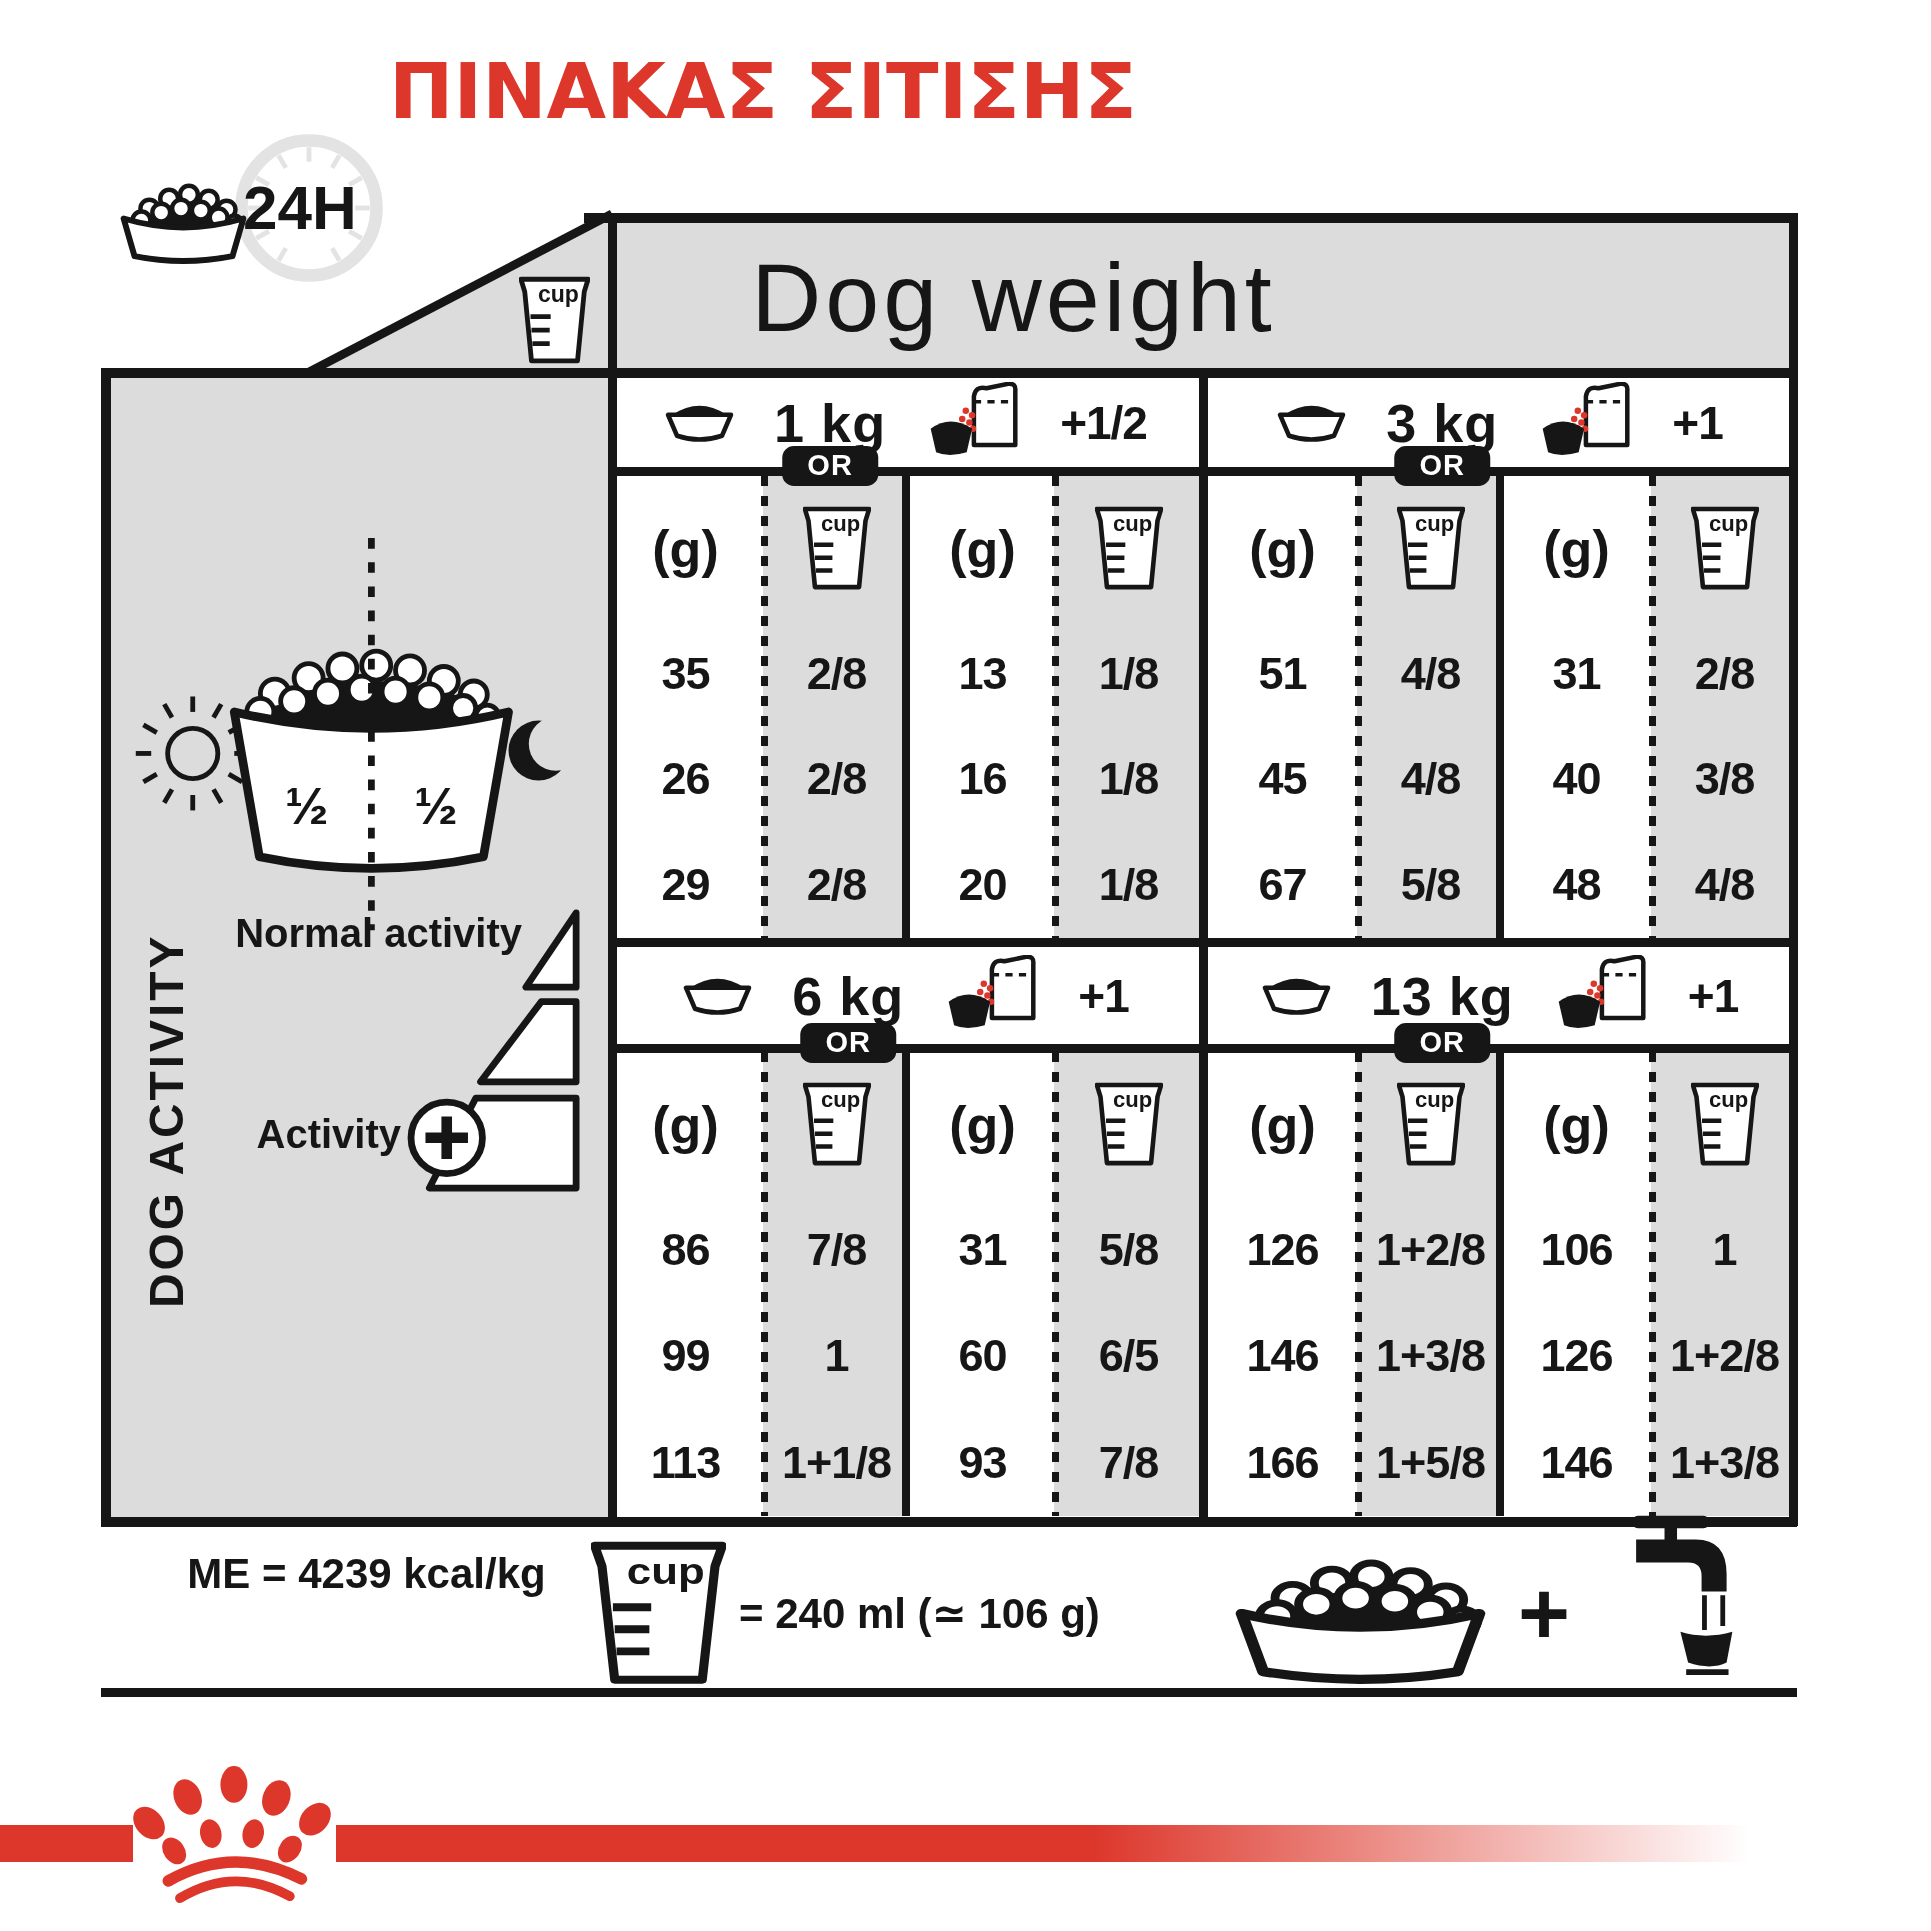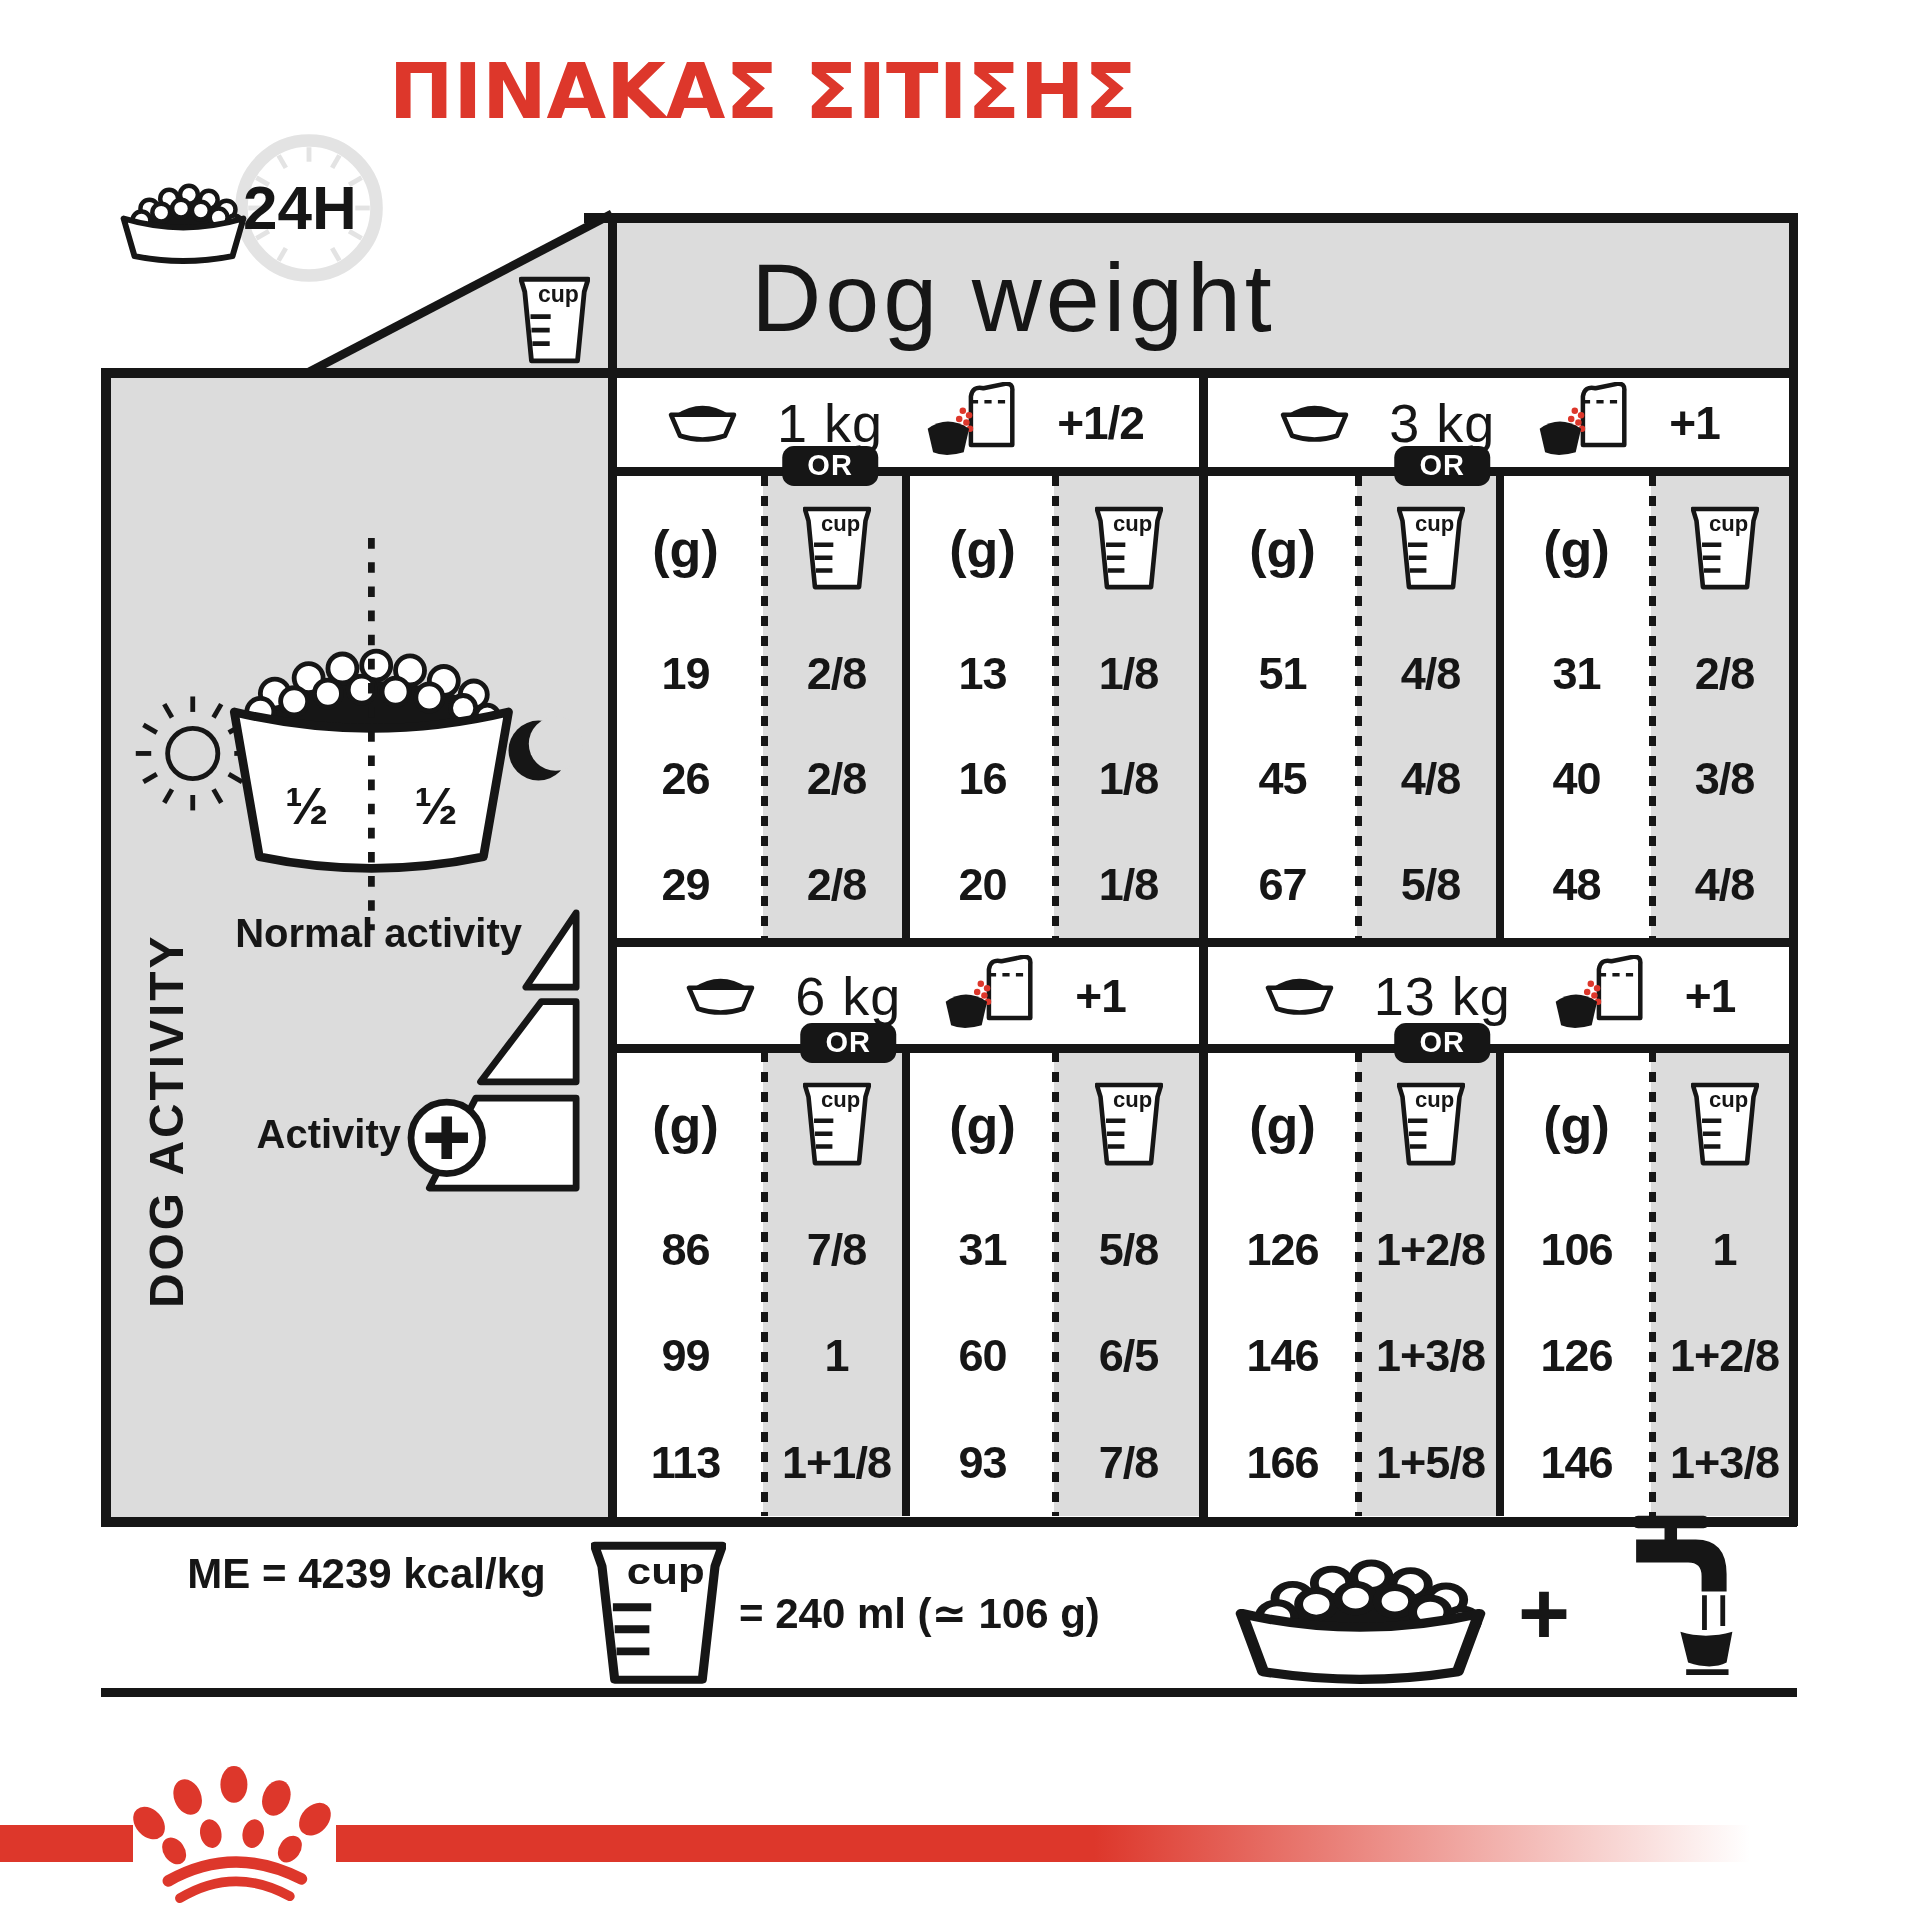--- a/index.html
+++ b/index.html
@@ -13,21 +13,21 @@
   .title{left:290px;top:39px;width:946px;text-align:center;font-size:77px;font-weight:700;
          letter-spacing:0px;color:#dd372b;font-family:"DejaVu Sans","Liberation Sans",sans-serif;margin-top:8px;}
   .h24{left:243px;top:172px;font-size:62px;font-weight:800;z-index:4;}
   .dogweight{left:637px;top:230px;width:753px;height:135px;display:flex;align-items:center;justify-content:center;
              font-size:97px;font-weight:500;letter-spacing:3.9px;z-index:2;}
   .vtext{left:135px;top:890px;height:462px;width:62px;writing-mode:vertical-rl;transform:rotate(180deg);
          font-size:48px;font-weight:800;letter-spacing:2.9px;display:flex;align-items:center;justify-content:center;}
   .sidelabel{font-size:40px;font-weight:700;text-align:right;}
   .kgcell{position:absolute;display:flex;align-items:center;justify-content:center;gap:37px;z-index:3;}
   .kgwrap{position:relative;}
-  .kgtext{font-size:54px;font-weight:400;letter-spacing:1px;}
+  .kgtext{font-size:54px;font-weight:700;letter-spacing:1px;}
   .orbadge{position:absolute;left:50%;transform:translateX(-50%);background:#161616;color:#fff;
            font-size:29px;font-weight:800;padding:3.9px 25px;border-radius:11.6px;letter-spacing:1px;z-index:5;}
   .plusadd{font-size:46px;font-weight:800;letter-spacing:-1px;}
   .col{position:absolute;width:145px;display:grid;grid-template-rows:145px 1fr 1fr 1fr;
        justify-items:center;align-items:center;z-index:3;}
   .ghead{font-size:52px;font-weight:700;}
   .val{font-size:45px;font-weight:700;letter-spacing:-1px;white-space:nowrap;}
   .footertext{font-size:42px;font-weight:800;white-space:nowrap;}
   .bigplus{font-size:89px;font-weight:900;}
   .redband{position:absolute;height:37px;top:1825px;}
@@ -283,21 +283,21 @@
         <circle cx="46" cy="51" r="3.6"></circle>
         <circle cx="55" cy="52" r="3.6"></circle>
     </g>
     <path d="M8 52 Q30 36 54 52 L48 78 Q28 84 14 78 Z" fill="#161616"></path>
   </svg>
   <div class="plusadd">+1</div>
 </div>
 
 <div class="col" style="left:613px;top:476px;height:462px">
   <div class="ghead">(g)</div>
-  <div class="val">19</div>
+  <div class="val">35</div>
   <div class="val">26</div>
   <div class="val">29</div>
 </div>
 <div class="col" style="left:764px;top:476px;height:462px">
   <svg width="68" height="85" viewBox="0 0 74 92">
     <path d="M6 16 L2 3 H72 L68 16 L61 88 H13 Z" fill="#fff" stroke="#161616" stroke-width="5" stroke-linejoin="round"></path>
     <text x="41" y="27" text-anchor="middle" font-size="24" font-weight="700" fill="#161616">cup</text>
     <path d="M12 42 H33 M13 56 H32 M14 70 H32" stroke="#161616" stroke-width="5"></path>
   </svg>
   <div class="val">2/8</div>

